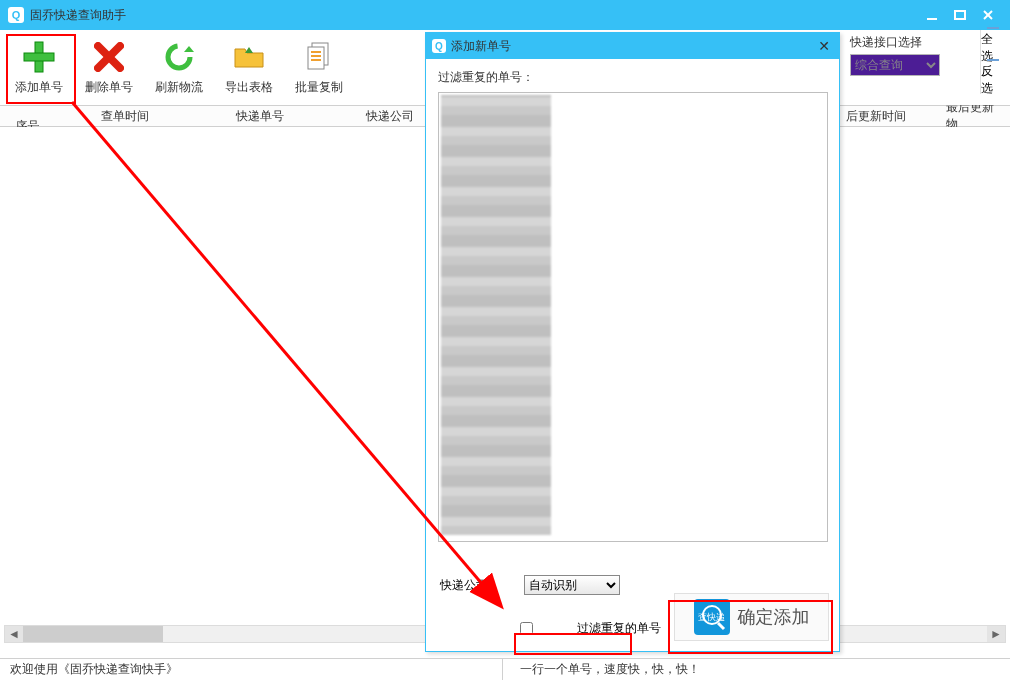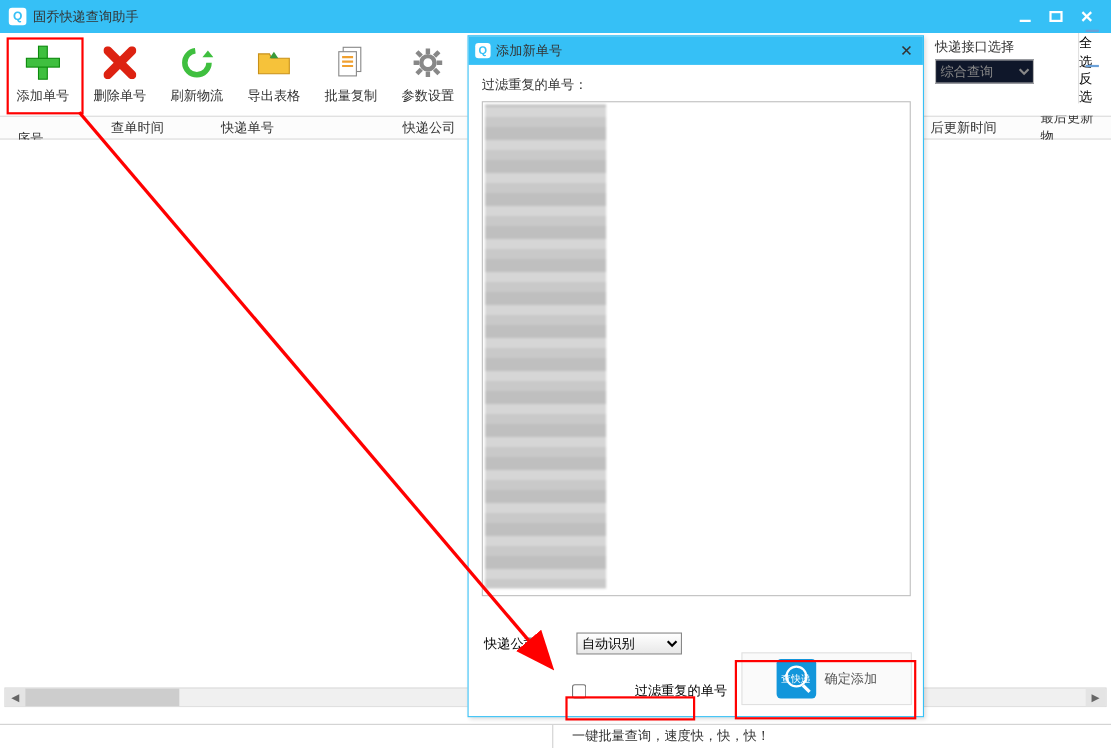--- a/index.html
+++ b/index.html
@@ -10,21 +10,21 @@
   .titlebar .spacer{flex:1;}
   .window-btn{width:28px;height:20px;display:flex;align-items:center;justify-content:center;color:#fff;font-size:16px;cursor:pointer;}
   .window-btn svg{width:14px;height:14px;stroke:#fff;stroke-width:2;fill:none;}
   .toolbar{height:75px;background:#fff;position:relative;}
   .tool-group{position:absolute;top:4px;display:flex;}
   .tool-btn{width:70px;height:66px;display:flex;flex-direction:column;align-items:center;justify-content:center;cursor:pointer;}
   .tool-btn .ic{width:36px;height:36px;display:flex;align-items:center;justify-content:center;margin-bottom:4px;}
   .tool-btn .lbl{color:#333;}
   .right-panel{position:absolute;right:0;top:30px;width:170px;height:75px;}
   .right-panel .rp-label{position:absolute;left:0;top:4px;color:#333;}
-  .right-panel select{position:absolute;left:0;top:24px;width:90px;height:22px;border:1px solid #b5b5b5;background:#0f172a;color:#888;}
+  .right-panel select{position:absolute;left:0;top:24px;width:90px;height:22px;border:1px solid #b5b5b5;background:#4c1d95;color:#888;}
   .right-side-btns{position:absolute;right:6px;top:30px;width:24px;}
   .side-btn{width:24px;height:32px;display:flex;flex-direction:column;align-items:center;justify-content:center;border-left:1px solid #e0e0e0;cursor:pointer;}
   .side-btn .mini-ic{width:12px;height:12px;border:1px solid #6aa0d8;margin-bottom:2px;}
   .grid-header{height:22px;border-top:1px solid #d0d0d0;border-bottom:1px solid #d0d0d0;display:flex;align-items:center;background:#fcfcfc;}
   .gh-cell{padding:0 6px;color:#333;}
   .grid-body{height:516px;background:#fff;position:relative;overflow:hidden;}
   .hscroll{position:absolute;left:4px;bottom:0;right:4px;height:18px;background:#f0f0f0;border:1px solid #dcdcdc;}
   .hscroll .thumb{position:absolute;left:0;top:0;width:140px;height:100%;background:#cdcdcd;}
   .hscroll .arrow{position:absolute;top:0;width:18px;height:100%;background:#e4e4e4;display:flex;align-items:center;justify-content:center;color:#666;}
   .statusbar{position:absolute;left:0;right:0;bottom:0;height:22px;background:#fff;border-top:1px solid #d0d0d0;display:flex;align-items:center;}
@@ -40,21 +40,21 @@
   .dlg-body{padding:10px 12px 8px 12px;position:relative;height:592px;}
   .dlg-hint{color:#333;margin-bottom:6px;}
   .dlg-ta{width:390px;height:450px;border:1px solid #bfbfbf;resize:none;padding:2px;font-family:monospace;}
   .dlg-row{position:absolute;left:14px;bottom:56px;display:flex;align-items:center;}
   .dlg-row select{width:96px;height:20px;border:1px solid #888;background:linear-gradient(#fff,#e8e8e8);margin-left:24px;}
   .dlg-chk{position:absolute;left:94px;bottom:14px;display:flex;align-items:center;gap:40px;}
   .dlg-chk input{margin-right:4px;}
   .confirm-btn{position:absolute;right:10px;bottom:10px;width:155px;height:48px;display:flex;align-items:center;justify-content:center;border:1px solid #e0e0e0;background:#fafafa;cursor:pointer;}
   .confirm-btn .search-ic{width:36px;height:36px;background:#1296db;border-radius:4px;display:flex;align-items:center;justify-content:center;margin-right:8px;color:#fff;font-size:10px;position:relative;}
   .confirm-btn .search-ic .magnify{position:absolute;inset:0;}
-  .confirm-txt{font-size:12px;color:#555;}
+  .confirm-txt{font-size:18px;color:#555;}
 
   
   .ann-box{position:absolute;border:2px solid #ff0000;pointer-events:none;}
   .ann-arrow{position:absolute;pointer-events:none;}
 </style>
 </head>
 <body>
 
 <div class="titlebar">
   <div class="app-icon">Q</div>
@@ -121,38 +121,20 @@
         <svg width="30" height="32">
             <rect x="8" y="2" width="16" height="22" fill="#fff" stroke="#888"></rect>
             <rect x="4" y="6" width="16" height="22" fill="#fff" stroke="#888"></rect>
             <line x1="7" y1="11" x2="17" y2="11" stroke="#f0a030" stroke-width="2"></line>
             <line x1="7" y1="15" x2="17" y2="15" stroke="#f0a030" stroke-width="2"></line>
             <line x1="7" y1="19" x2="17" y2="19" stroke="#f0a030" stroke-width="2"></line>
           </svg>
       </div>
       <div class="lbl">批量复制</div>
     </div>
-    <div class="tool-btn">
-      <div class="ic">
-        <svg width="30" height="30">
-            <circle cx="15" cy="15" r="6" fill="none" stroke="#888" stroke-width="4"></circle>
-            <g stroke="#888" stroke-width="4">
-              <line x1="15" y1="2" x2="15" y2="7"></line>
-              <line x1="15" y1="23" x2="15" y2="28"></line>
-              <line x1="2" y1="15" x2="7" y2="15"></line>
-              <line x1="23" y1="15" x2="28" y2="15"></line>
-              <line x1="5" y1="5" x2="9" y2="9"></line>
-              <line x1="21" y1="21" x2="25" y2="25"></line>
-              <line x1="25" y1="5" x2="21" y2="9"></line>
-              <line x1="9" y1="21" x2="5" y2="25"></line>
-            </g>
-          </svg>
-      </div>
-      <div class="lbl">参数设置</div>
-    </div>
   </div>
 </div>
 
 <div class="right-panel" style="position:absolute;right:30px;top:30px;width:130px;">
   <div class="rp-label" style="left:0;top:4px;text-align:center;">快递接口选择</div>
   <select style="left:0;top:24px;">
     <option>综合查询</option>
   </select>
 </div>
 <div class="right-side-btns">
@@ -162,38 +144,39 @@
   </div>
   <div class="side-btn">
     <div class="mini-ic"></div>
     <span>反选</span>
   </div>
 </div>
 
 <div class="grid-header">
   <div class="gh-cell" style="width:55px;text-align:center;margin-top:21px;">序号</div>
   <div class="gh-cell" style="width:140px;text-align:center;">查单时间</div>
-  <div class="gh-cell" style="width:130px;text-align:left;">快递单号</div>
+  <div class="gh-cell" style="width:130px;text-align:center;">快递单号</div>
   <div class="gh-cell" style="width:95px;text-align:right;">快递公司</div>
   <div class="gh-cell" style="flex:1;"></div>
   <div class="gh-cell" style="width:100px;">后更新时间</div>
   <div class="gh-cell" style="width:70px;">最后更新物</div>
 </div>
 
 <div class="grid-body">
   <div class="hscroll">
     <div class="arrow" style="left:0;">◄</div>
     <div class="thumb" style="left:18px;"></div>
     <div class="arrow" style="right:0;">►</div>
   </div>
 </div>
 
 <div class="statusbar">
+  <div class="cell">欢迎使用《固乔快递查询快手》</div>
   <div class="sep"></div>
-  <div class="cell" style="position:absolute;left:510px;">一键批量查询，速度快，快，快！</div>
+  <div class="cell" style="position:absolute;left:510px;">一行一个单号，速度快，快，快！</div>
 </div>
 
 <div class="dialog">
   <div class="dlg-title">
     <div class="dlg-icon">Q</div>
     <div class="dlg-ttl">添加新单号</div>
     <div class="dlg-close">✕</div>
   </div>
   <div class="dlg-body">
     <div class="dlg-hint">过滤重复的单号：</div>

